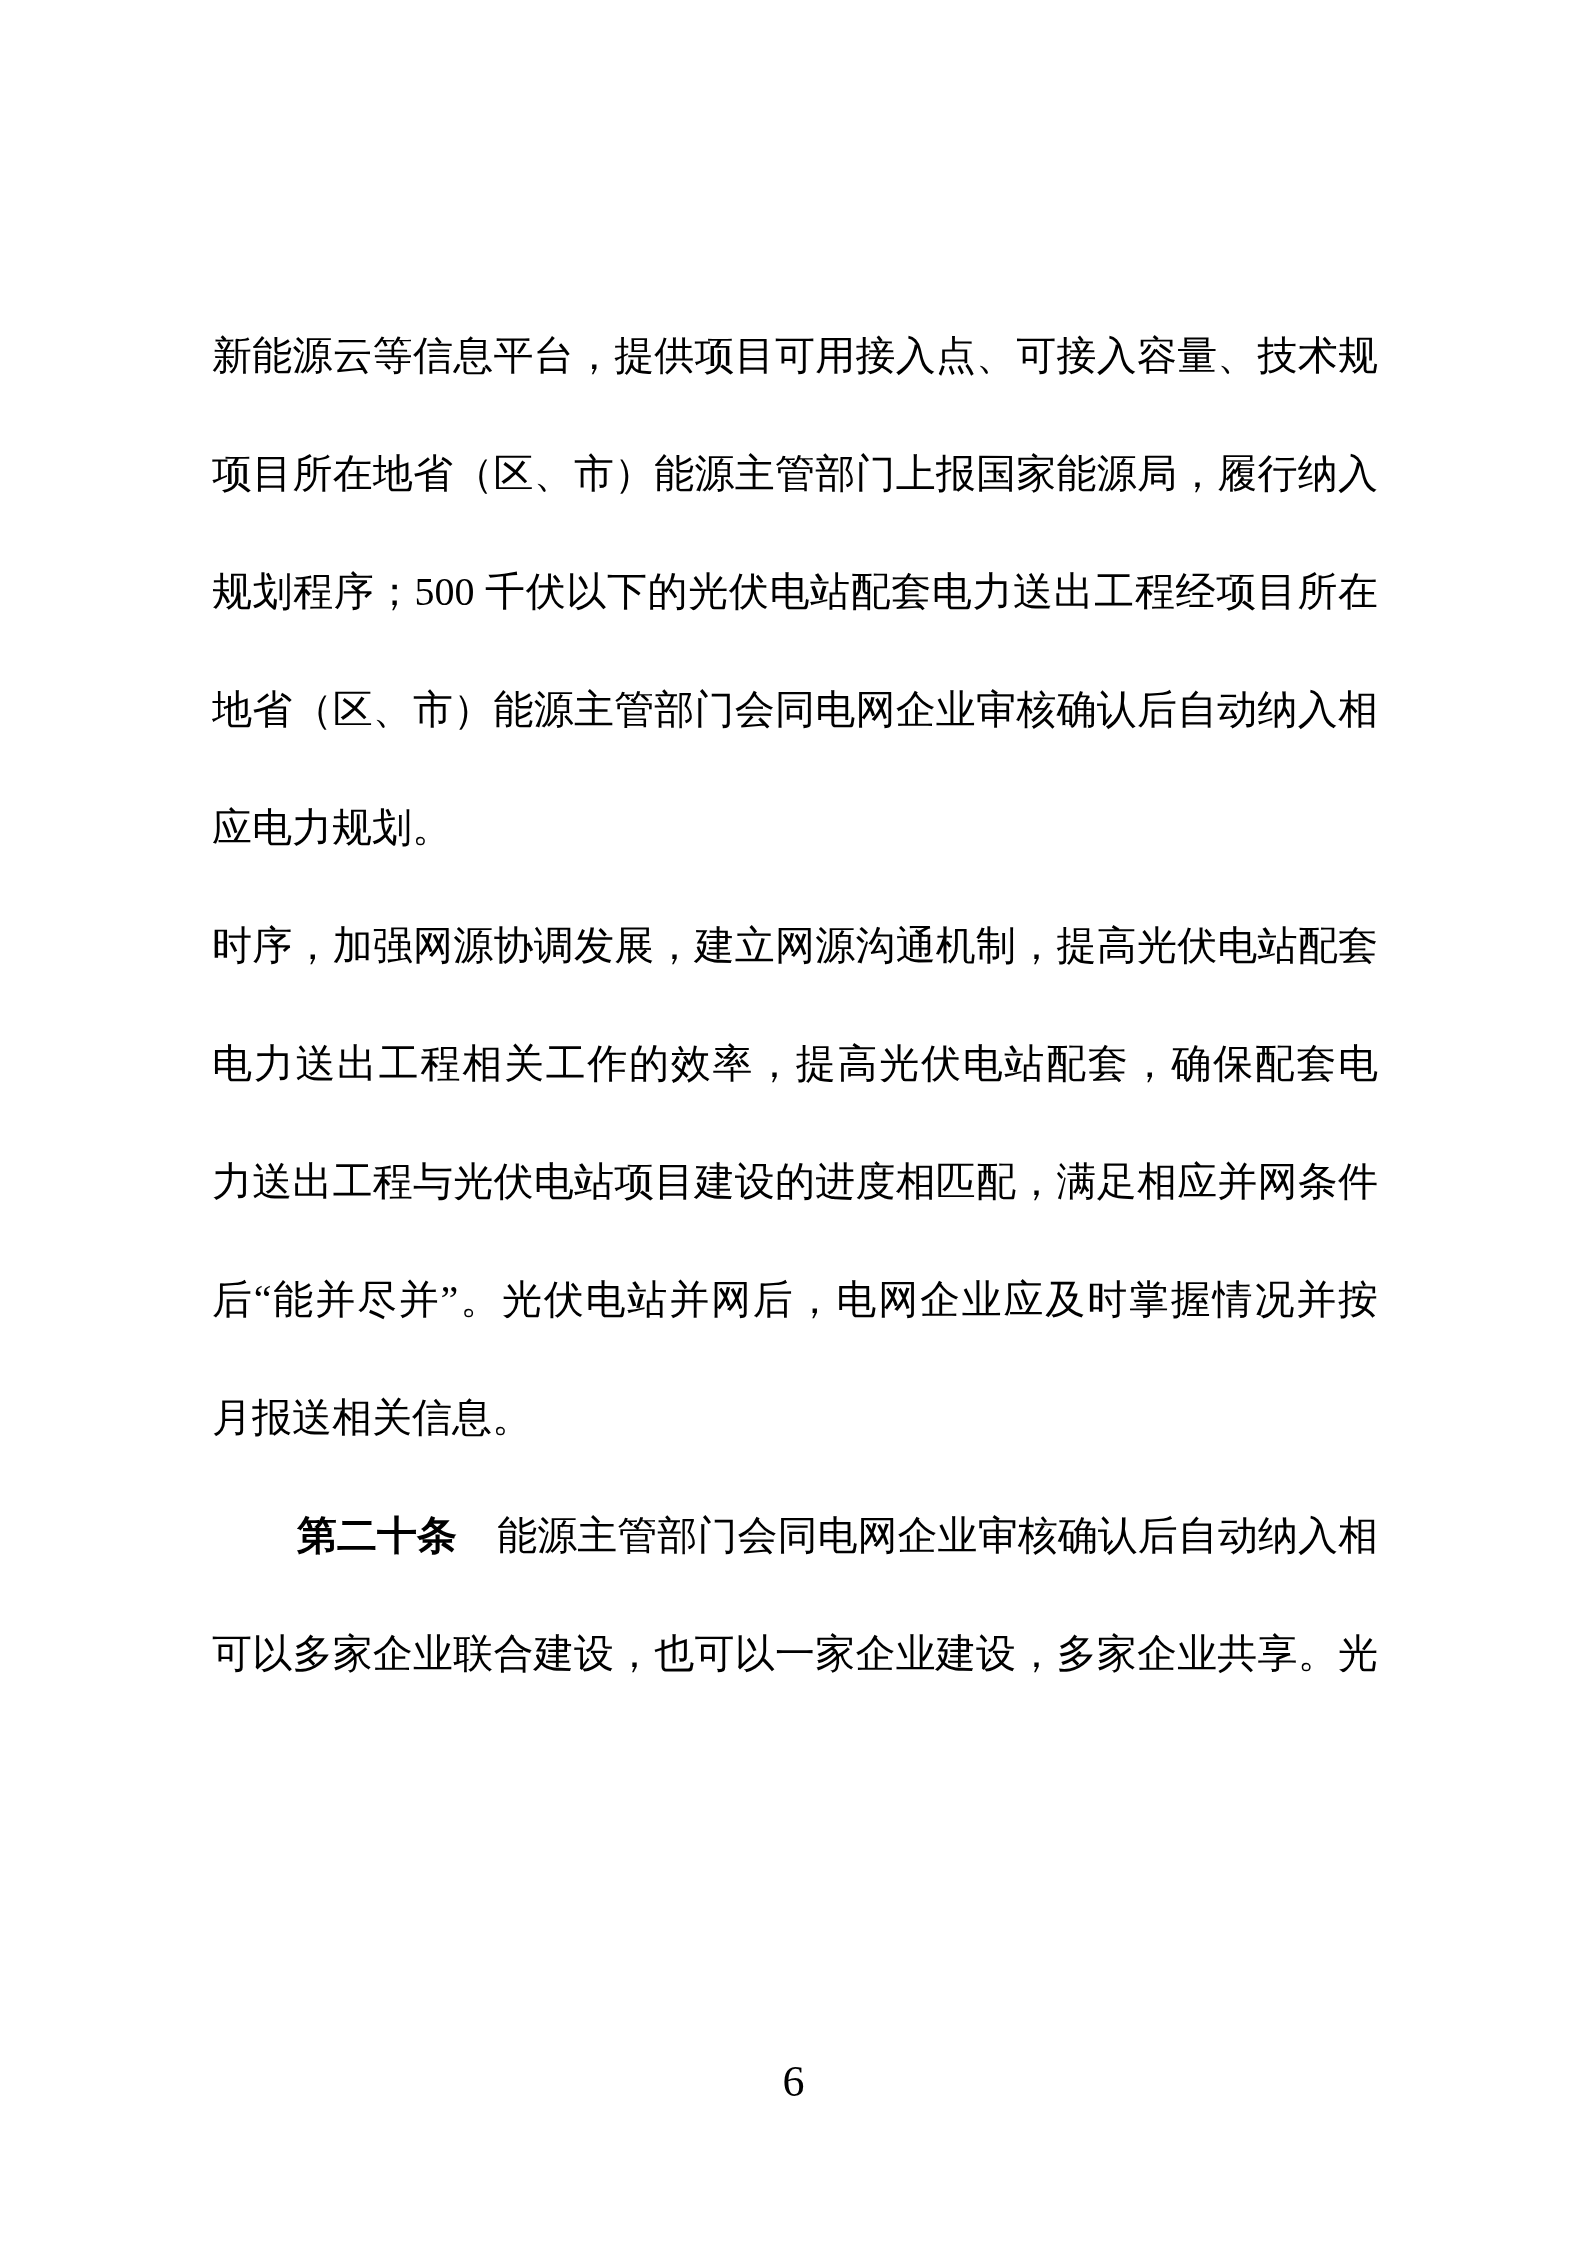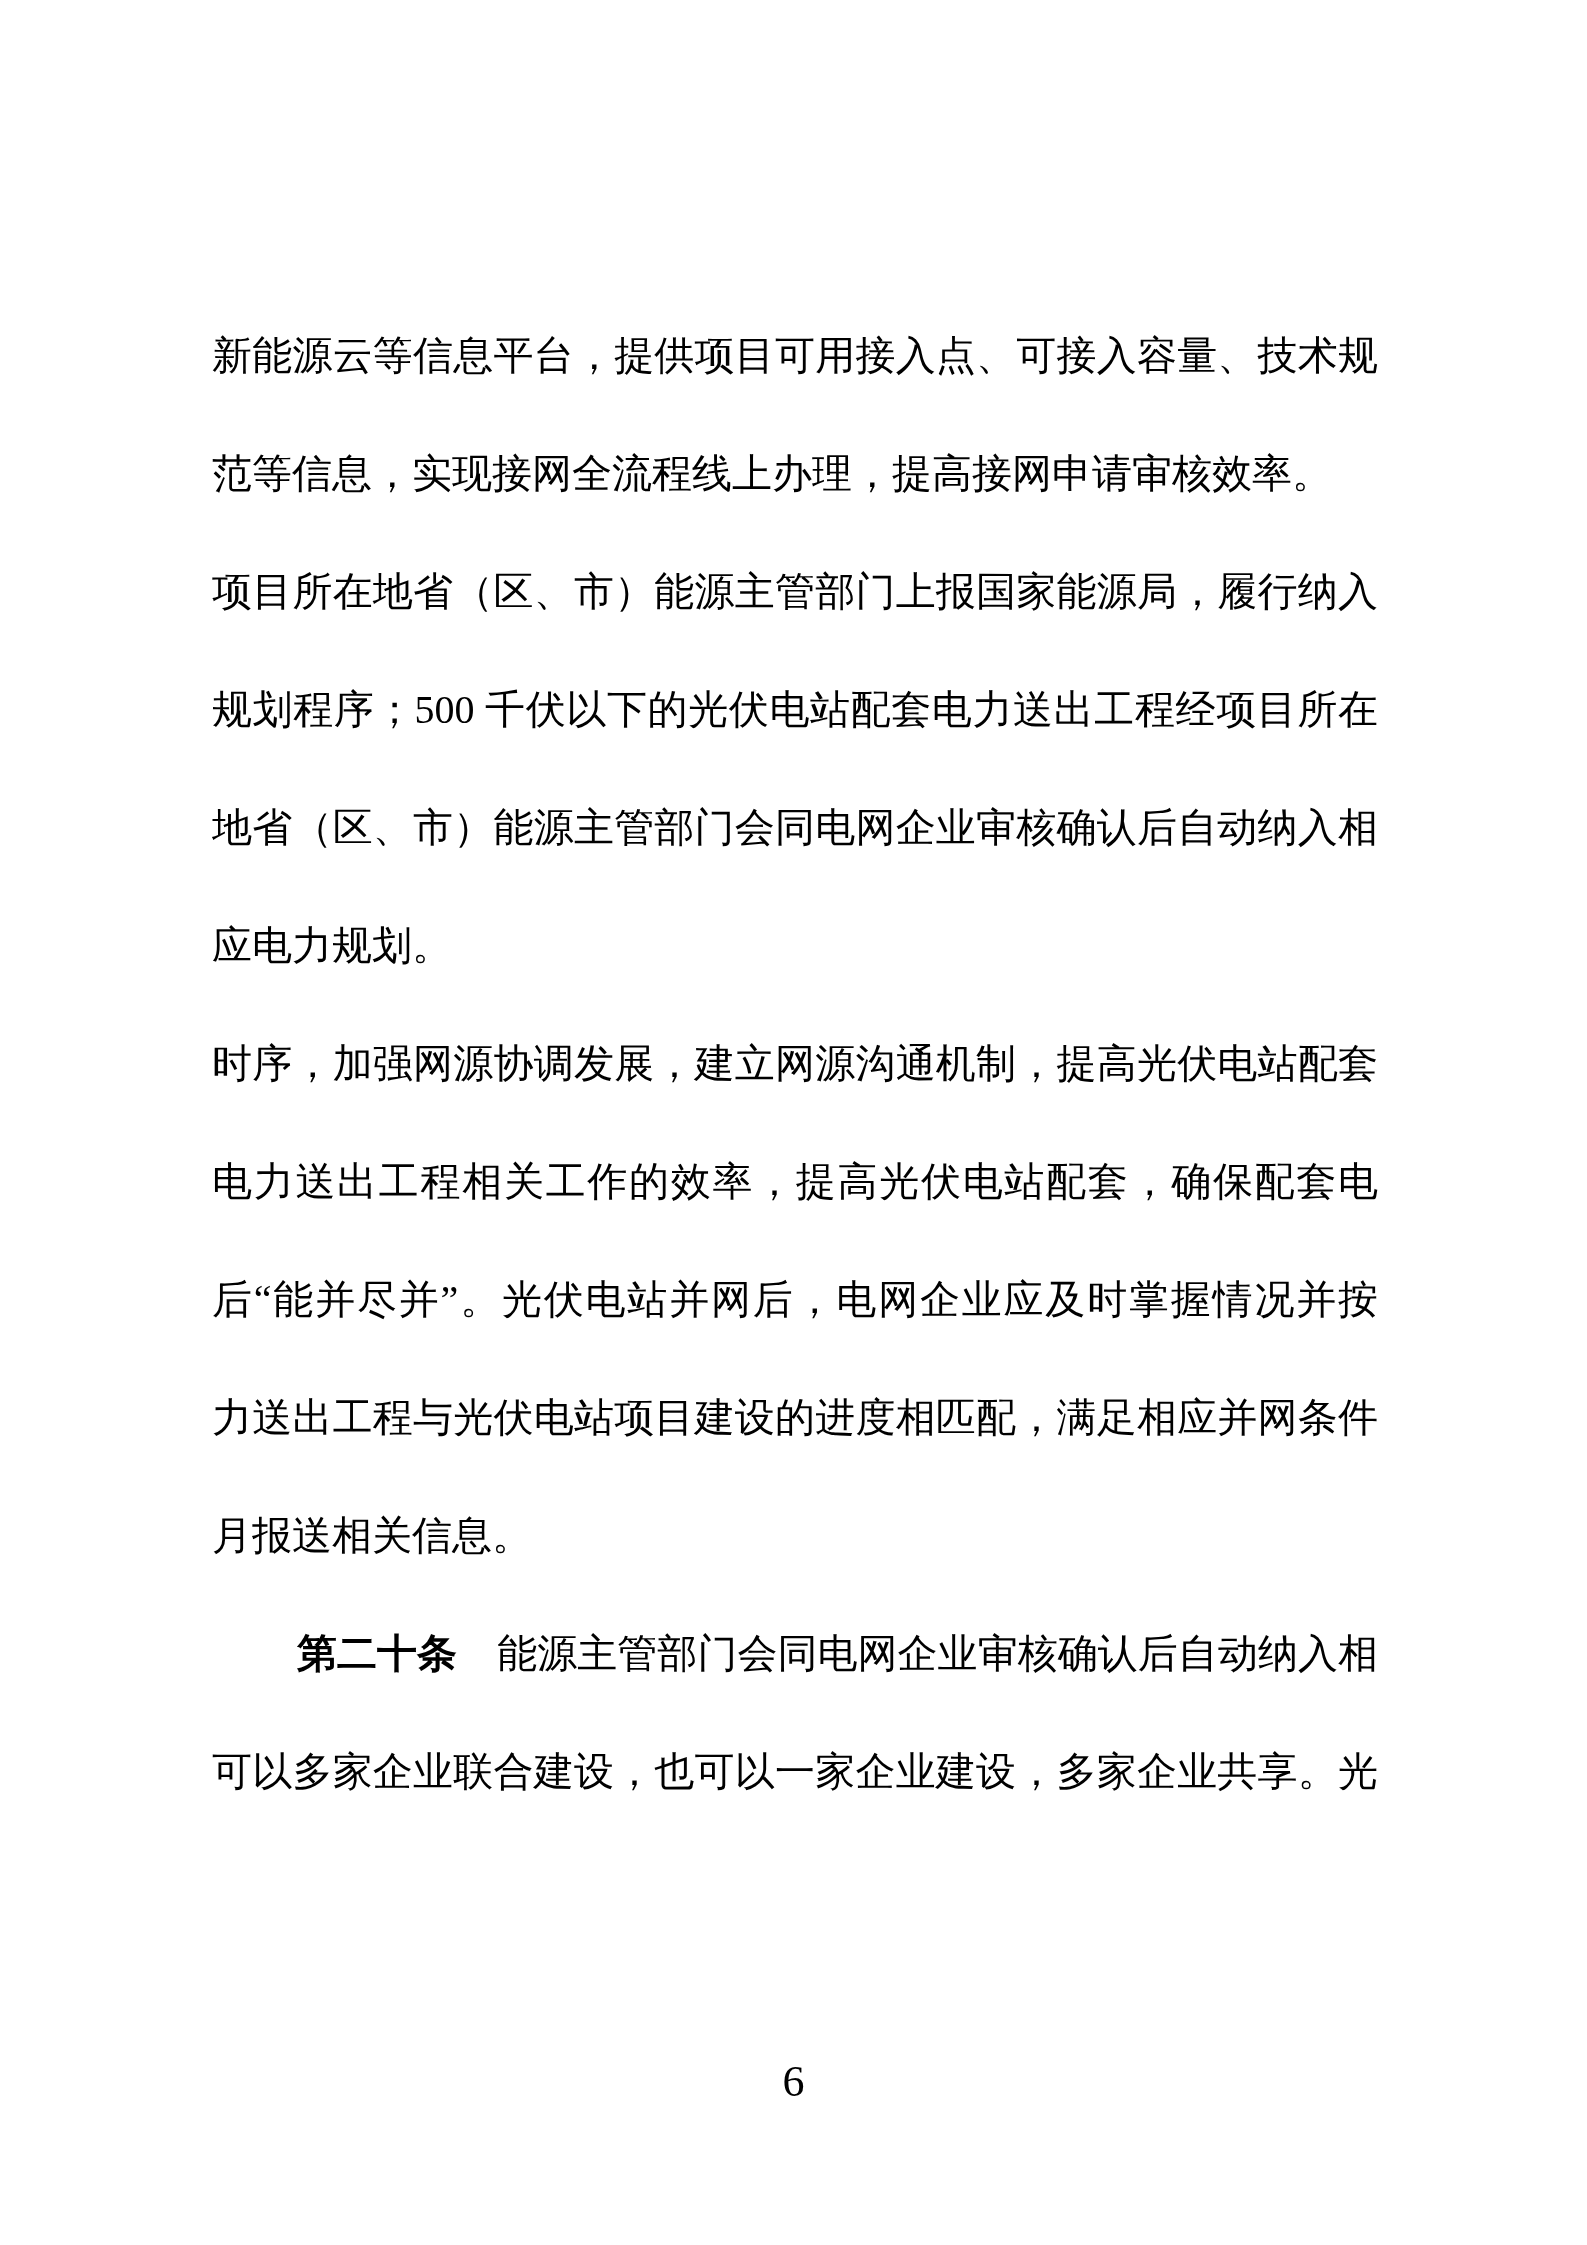--- a/index.html
+++ b/index.html
@@ -52,31 +52,30 @@
     line-height: 60px;
   }
 </style>
 </head>
 <body>
 
 <div class="page">
   <main class="text-block">
 
     <p class="line fill"><span>新能源云等信息平台，提供项目可用接入点、可接入容量、技术规</span></p>
-    <p class="line"><span>范等信息，实现接网全流程线上办理，提高接网申请审核效率。</span></p>
 
     <p class="line fill"><span>项目所在地省（区、市）能源主管部门上报国家能源局，履行纳入</span></p>
     <p class="line fill"><span>规划程序；500 千伏以下的光伏电站配套电力送出工程经项目所在</span></p>
     <p class="line fill"><span>地省（区、市）能源主管部门会同电网企业审核确认后自动纳入相</span></p>
     <p class="line"><span>应电力规划。</span></p>
 
     <p class="line fill"><span>时序，加强网源协调发展，建立网源沟通机制，提高光伏电站配套</span></p>
     <p class="line fill"><span>电力送出工程相关工作的效率，提高光伏电站配套，确保配套电</span></p>
+    <p class="line fill"><span>力送出工程与光伏电站项目建设的进度相匹配，满足相应并网条件</span></p>
     <p class="line fill"><span>后“能并尽并”。光伏电站并网后，电网企业应及时掌握情况并按</span></p>
-    <p class="line fill"><span>力送出工程与光伏电站项目建设的进度相匹配，满足相应并网条件</span></p>
     <p class="line"><span>月报送相关信息。</span></p>
 
     <p class="line fill indent"><span class="art">第二十条</span><span>　能源主管部门会同电网企业审核确认后自动纳入相</span></p>
     <p class="line fill"><span>可以多家企业联合建设，也可以一家企业建设，多家企业共享。光</span></p>
 
   </main>
 
   <footer class="page-number">
     <span>6</span>
   </footer>

